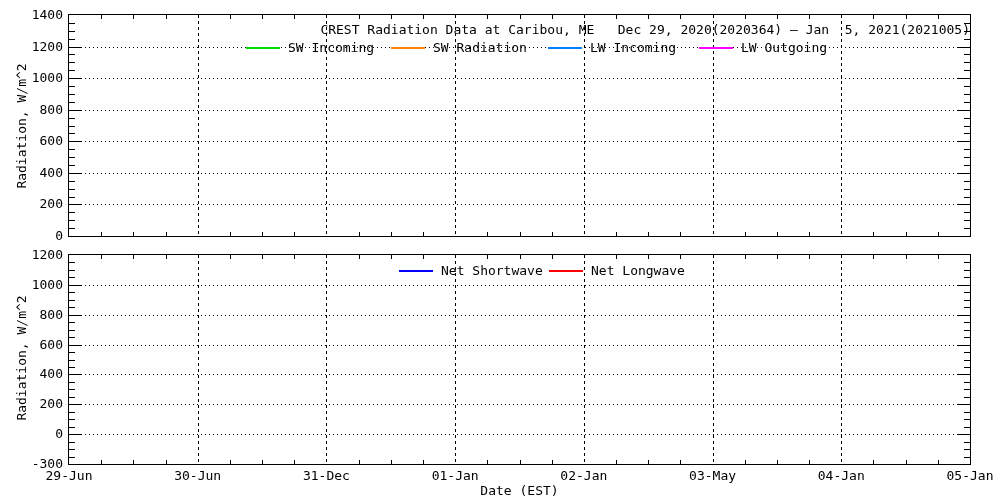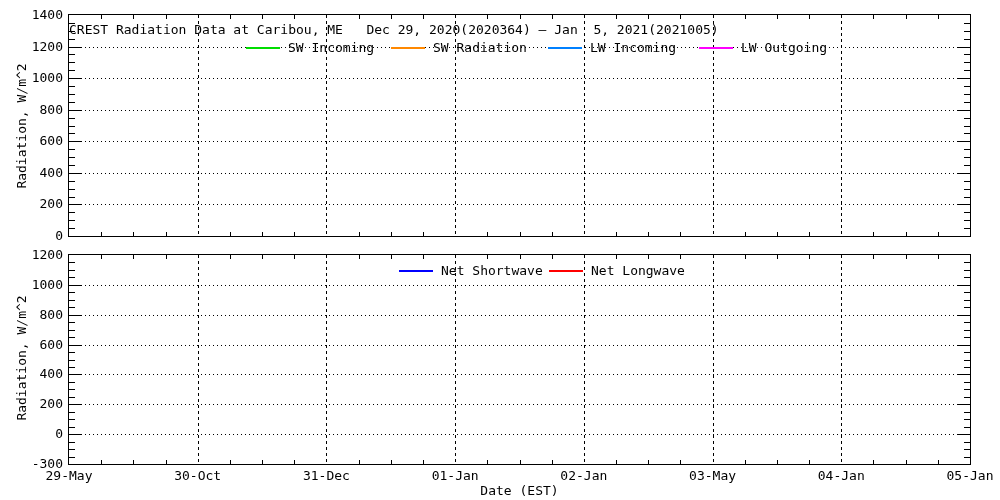--- a/index.html
+++ b/index.html
@@ -22,21 +22,21 @@
   .tick { position:absolute; background:#000; }
   .ytick-label {
     position:absolute; width:50px; text-align:right;
     font-size:13px; line-height:14px; z-index:2;
   }
   .xtick-label {
     position:absolute; width:72px; text-align:center;
     font-size:13px; line-height:14px; z-index:2;
   }
   .plot-title {
-    position:absolute; left:0; right:0; top:7px; text-align:left;
+    position:absolute; left:0; right:0; top:7px; text-align:right;
     font-size:13px; line-height:15px; white-space:pre; z-index:2;
   }
   .legend-item {
     position:absolute; display:flex; align-items:center; height:15px;
     font-size:13px; white-space:pre; z-index:2;
   }
   .legend-line { display:inline-block; width:34px; height:2px; margin-right:8px; flex:none; }
   .ylab {
     position:absolute; font-size:13px; white-space:nowrap;
     transform:translate(-50%,-50%) rotate(-90deg); z-index:2;
@@ -285,22 +285,22 @@
       <div class="tick" style="left: 0px; top: 7.46429px; width: 6px; height: 1px;"></div>
       <div class="tick" style="right: 0px; top: 7.46429px; width: 6px; height: 1px;"></div>
       <div class="ytick-label" style="top: -7px; left: -56px;">1200</div>
       <div class="ytick-label" style="top: 22.8571px; left: -56px;">1000</div>
       <div class="ytick-label" style="top: 52.7143px; left: -56px;">800</div>
       <div class="ytick-label" style="top: 82.5714px; left: -56px;">600</div>
       <div class="ytick-label" style="top: 112.429px; left: -56px;">400</div>
       <div class="ytick-label" style="top: 142.286px; left: -56px;">200</div>
       <div class="ytick-label" style="top: 172.143px; left: -56px;">0</div>
       <div class="ytick-label" style="top: 202px; left: -56px;">-300</div>
-      <div class="xtick-label" style="top: 214px; left: -36px;">29-May</div>
-      <div class="xtick-label" style="top: 214px; left: 92.7143px;">30-Oct</div>
+      <div class="xtick-label" style="top: 214px; left: -36px;">29-Jun</div>
+      <div class="xtick-label" style="top: 214px; left: 92.7143px;">30-Jun</div>
       <div class="xtick-label" style="top: 214px; left: 221.429px;">31-Dec</div>
       <div class="xtick-label" style="top: 214px; left: 350.143px;">01-Jan</div>
       <div class="xtick-label" style="top: 214px; left: 478.857px;">02-Jan</div>
       <div class="xtick-label" style="top: 214px; left: 607.571px;">03-May</div>
       <div class="xtick-label" style="top: 214px; left: 736.286px;">04-Jan</div>
       <div class="xtick-label" style="top: 214px; left: 865px;">05-Jan</div>
       <div class="legend-item" style="left: 480px; top: 8px;"><span class="legend-line" style="background: rgb(255, 0, 0);"></span><span>Net Longwave</span></div>
       <div class="legend-item" style="left: 330px; top: 8px;"><span class="legend-line" style="background: rgb(0, 0, 255);"></span><span>Net Shortwave</span></div>
     </div>
   <div class="ylab" id="ylab0">Radiation, W/m^2</div>

